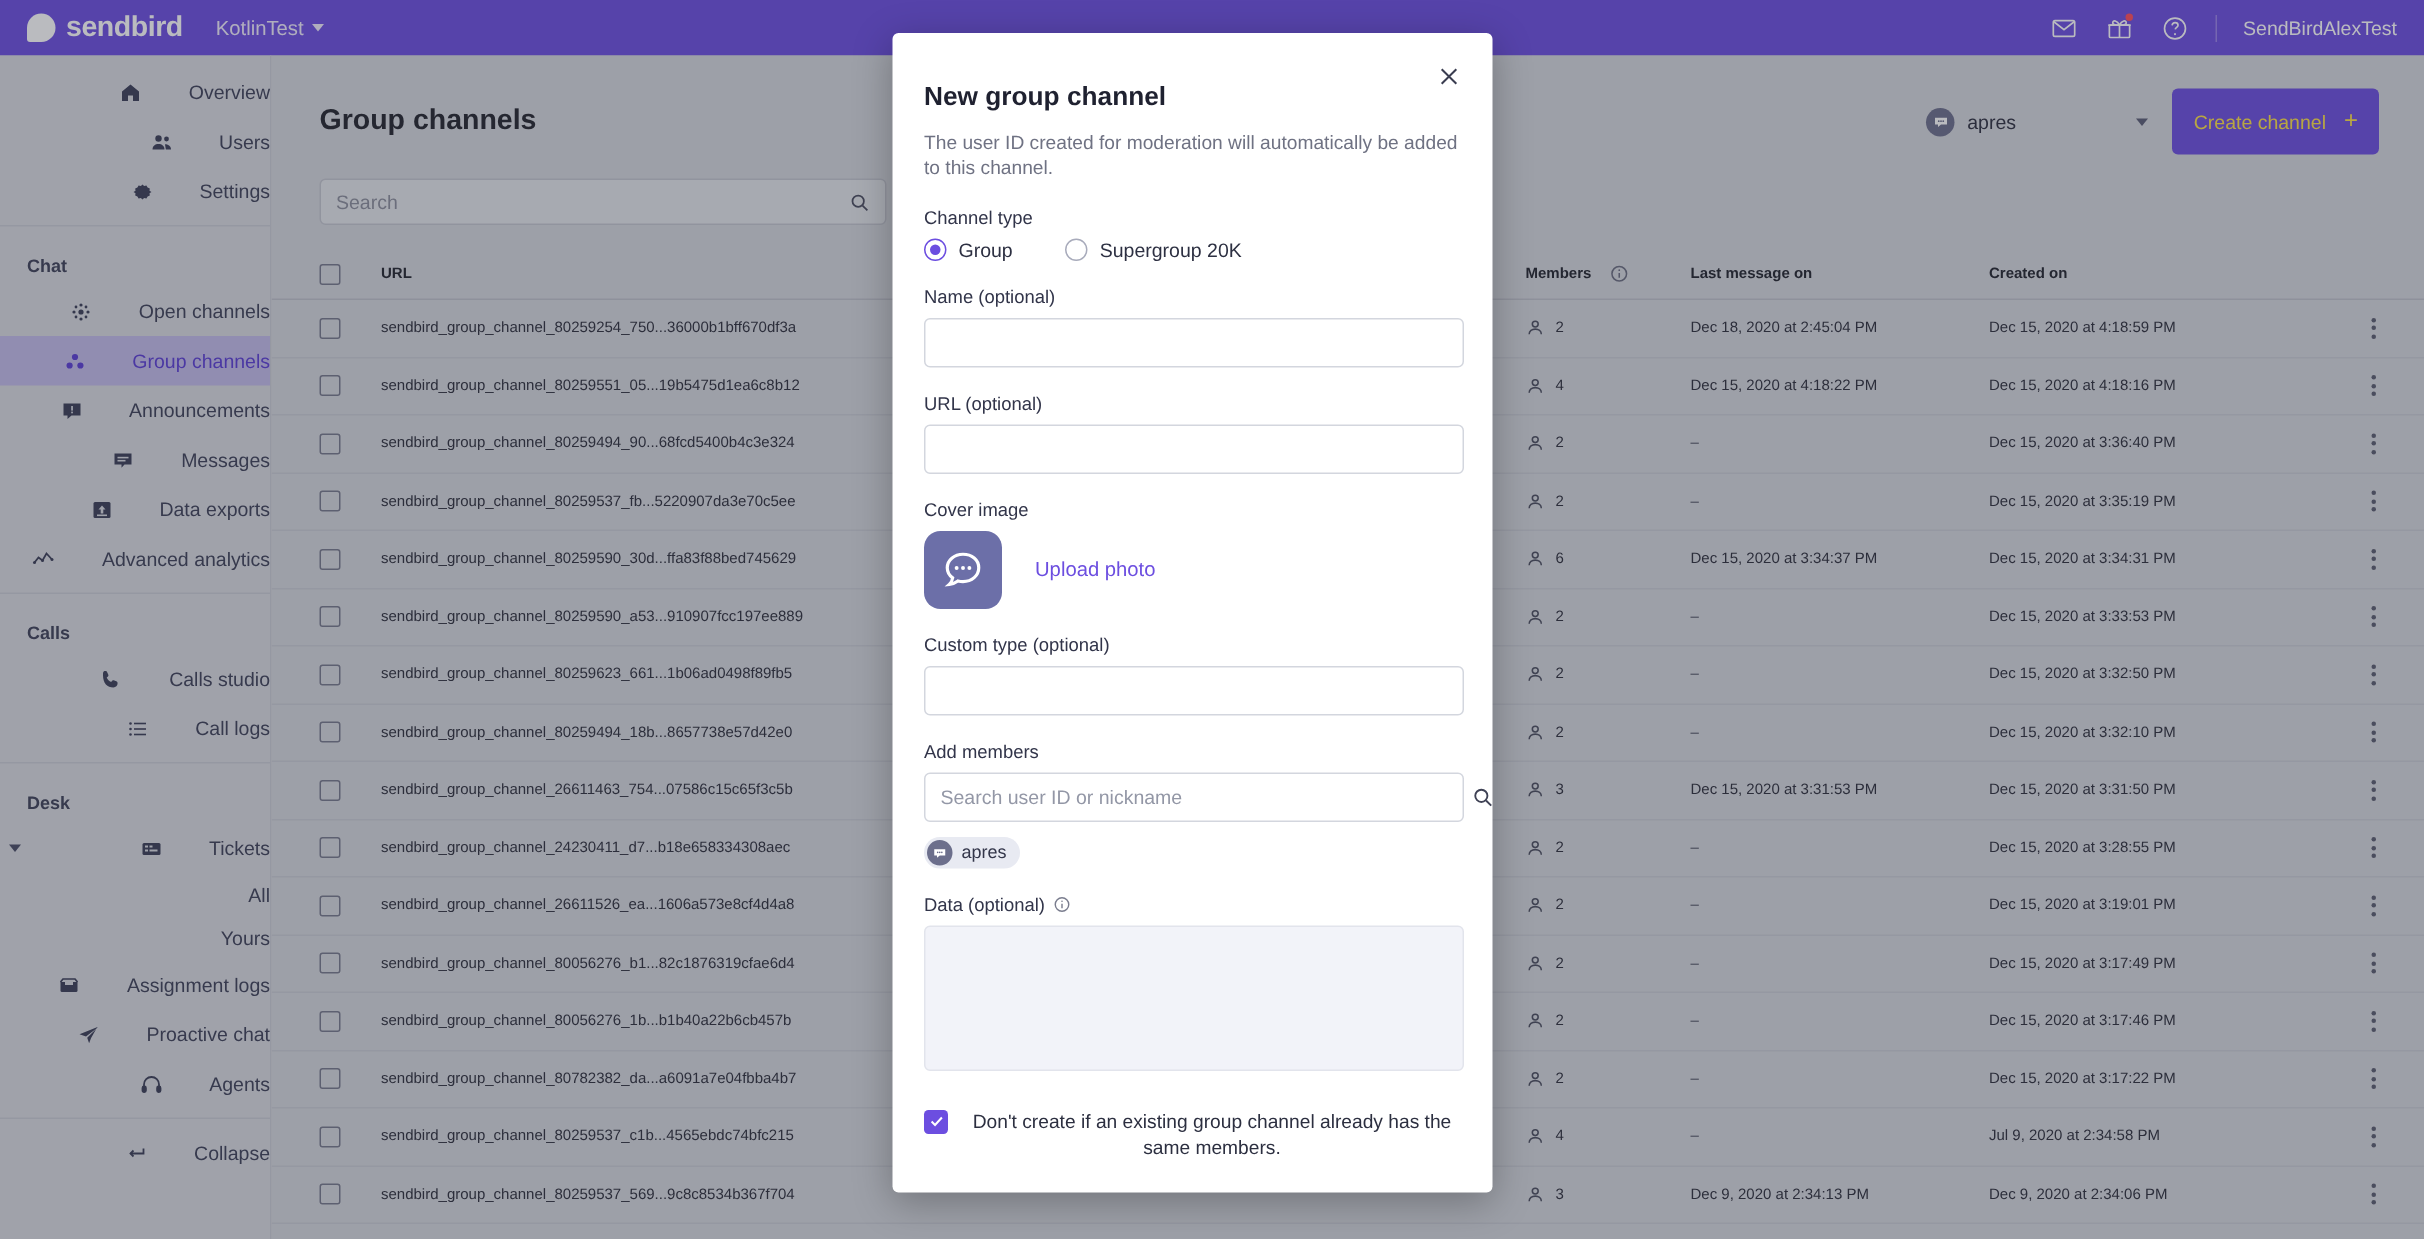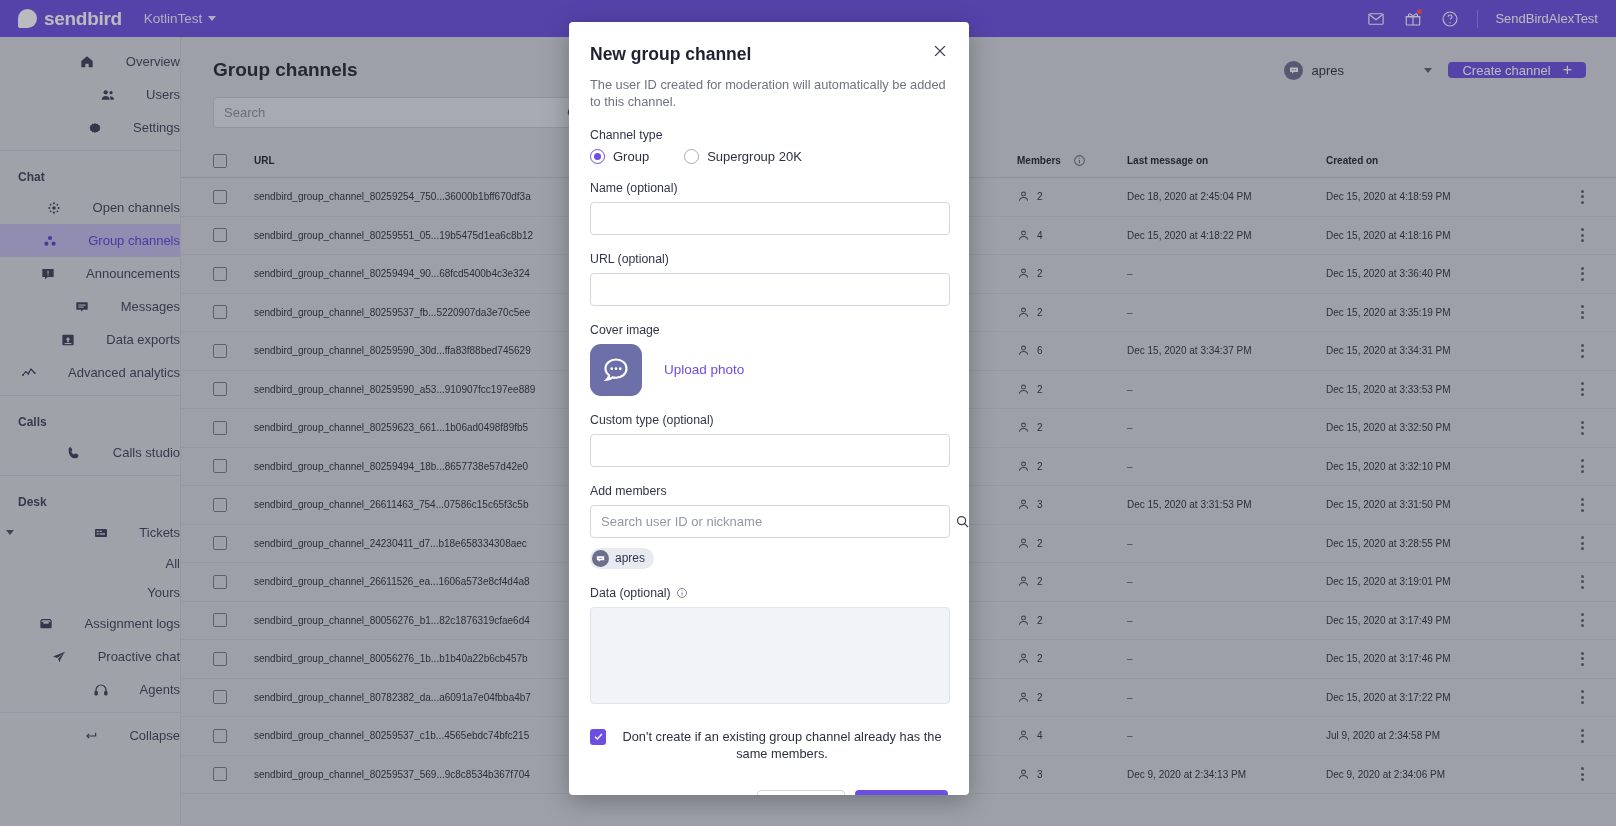--- a/index.html
+++ b/index.html
@@ -75,22 +75,22 @@
   .head-right { margin-left: auto; display: flex; align-items: center; gap: 16px; }
   .app-chip { display: flex; align-items: center; gap: 8px; font-size: 13px;
     color: #2e3040; cursor: pointer; min-width: 148px; }
   .avatar-sm { width: 19px; height: 19px; border-radius: 50%;
     background: #6c6f8c; display: flex; align-items: center; justify-content: center; }
   .avatar-sm svg { width: 12px; height: 12px; }
   .chip-caret { margin-left: auto; width: 0; height: 0;
     border-left: 4.5px solid transparent; border-right: 4.5px solid transparent;
     border-top: 5px solid #5b5e76; }
   .btn-create {
-    background: #6c4ee0; color: #ffffff; border: none; border-radius: 4px;
-    height: 16px; padding: 0 14px; font-size: 13px; cursor: pointer;
+    background: #6c4ee0; color: #fde047; border: none; border-radius: 4px;
+    height: 44px; padding: 0 14px; font-size: 13px; cursor: pointer;
     display: flex; align-items: center; gap: 12px;
     font-family: "Liberation Sans", sans-serif;
   }
   .plus { font-size: 16px; line-height: 1; }
 
   .searchbar {
     margin: 16px 0 0 32px; width: 378px; height: 31px;
     background: #e4e6ea; border: 1px solid #c3c6cf; border-radius: 4px;
     display: flex; align-items: center; padding: 0 10px;
   }
@@ -116,22 +116,22 @@
   .c-kebab { flex: 1; display: flex; justify-content: flex-end; padding-right: 28px; }
   .person { width: 13px; height: 13px; }
   .info-i { width: 13px; height: 13px; display: inline-block; vertical-align: -2px; margin-left: 5px; }
   .kebab { display: flex; flex-direction: column; gap: 2.5px; cursor: pointer; padding: 4px; }
   .kebab i { width: 3px; height: 3px; border-radius: 50%; background: #5b5e70; display: block; }
   .dash { color: #4c4f60; }
 
   
   .overlay { position: absolute; inset: 0; background: rgba(40,42,55,0.32); }
   .modal {
-    position: absolute; left: 569px; top: 22px; width: 400px; height: 773px;
-    background: #fff; border-radius: 4px; padding: 22px 21px 0 21px;
+    position: absolute; left: 595px; top: 22px; width: 400px; height: 773px;
+    background: #fff; border-radius: 4px; padding: 32px 21px 0 21px;
     box-shadow: 0 6px 26px rgba(0,0,0,.28); overflow: hidden;
   }
   .m-title { font-size: 17.5px; font-weight: bold; color: #1f2130; }
   .m-close { position: absolute; top: 20px; right: 20px; width: 18px; height: 18px;
     cursor: pointer; }
   .m-close svg { width: 18px; height: 18px; }
   .m-desc { margin-top: 12px; font-size: 12.8px; line-height: 1.32; color: #6f7283; }
   .m-label { font-size: 12.3px; color: #32354a; margin-top: 17px; margin-bottom: 7px;
     display: flex; align-items: center; }
   .radios { display: flex; align-items: center; margin-top: 2px; }
@@ -332,20 +332,33 @@
     <div class="nav-divider"></div>
 
     <div class="nav-group">Calls</div>
     <div class="nav-item">
       <span class="nav-icon">
         <svg viewBox="0 0 24 24" fill="#3b3e57">
             <path d="M6.3 3.5c1 0 1.6.4 2 1.4l1 2.4c.3.8.1 1.4-.6 1.9l-1 .7c.9 2.1 2.4 3.6 4.5 4.5l.7-1c.5-.7 1.1-.9 1.9-.6l2.4 1c1 .4 1.4 1 1.4 2 0 2.3-1.9 4.2-4.2 4.2C8.3 20 4 15.7 4 7.7 4 5.4 4 3.5 6.3 3.5z"></path>
           </svg>
       </span>
       <span class="nav-label">Calls studio</span>
+    </div>
+    <div class="nav-item">
+      <span class="nav-icon">
+        <svg viewBox="0 0 24 24" fill="#3b3e57">
+            <circle cx="4.5" cy="6.5" r="1.3"></circle>
+            <circle cx="4.5" cy="12" r="1.3"></circle>
+            <circle cx="4.5" cy="17.5" r="1.3"></circle>
+            <rect x="8" y="5.7" width="12" height="1.6"></rect>
+            <rect x="8" y="11.2" width="12" height="1.6"></rect>
+            <rect x="8" y="16.7" width="12" height="1.6"></rect>
+          </svg>
+      </span>
+      <span class="nav-label">Call logs</span>
     </div>
 
     <div class="nav-divider"></div>
 
     <div class="nav-group">Desk</div>
     <div class="nav-item">
       <span class="tick"></span>
       <span class="nav-icon">
         <svg viewBox="0 0 24 24" fill="#3b3e57">
             <rect x="3" y="6" width="18" height="12" rx="1.5"></rect>

